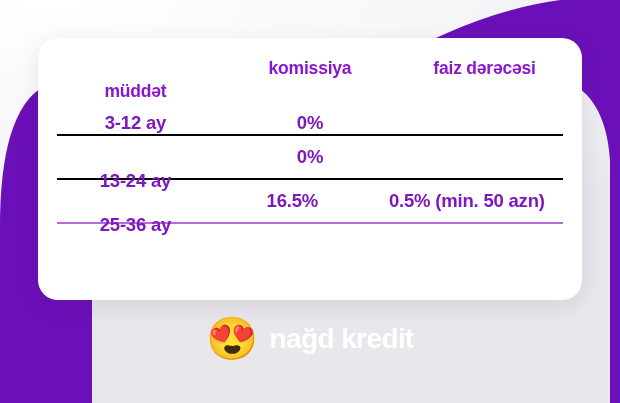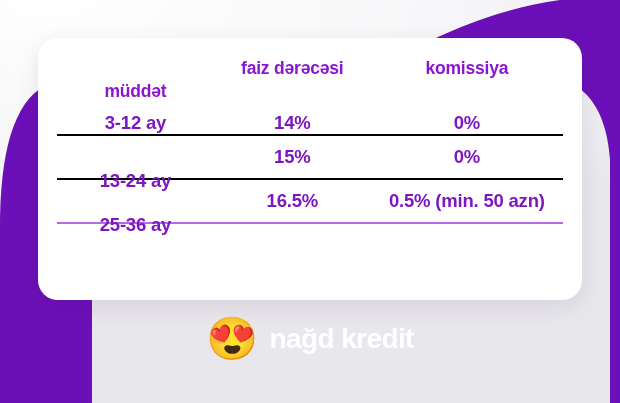--- a/index.html
+++ b/index.html
@@ -155,33 +155,31 @@
              C470,58 540,62 576,86
              C598,100 608,128 610,160
              L610,403 Z" fill="#6b10b8"></path>
   </svg>
 
   <div class="card">
     <div class="table">
 
       <div class="row header">
         <div class="cell c1">müddət</div>
+        <div class="cell c3">komissiya</div>
         <div class="cell c2">faiz dərəcəsi</div>
-        <div class="cell c3">komissiya</div>
       </div>
 
       <div class="row data first">
         <div class="cell c1">3-12 ay</div>
-        <div class="cell c2">14%</div>
         <div class="cell c3">0%</div>
       </div>
 
       <div class="row data">
         <div class="cell c1">13-24 ay</div>
-        <div class="cell c2">15%</div>
         <div class="cell c3">0%</div>
       </div>
 
       <div class="row data">
         <div class="cell c1">25-36 ay</div>
         <div class="cell c2">16.5%</div>
         <div class="cell c3">0.5% (min. 50 azn)</div>
       </div>
 
 

